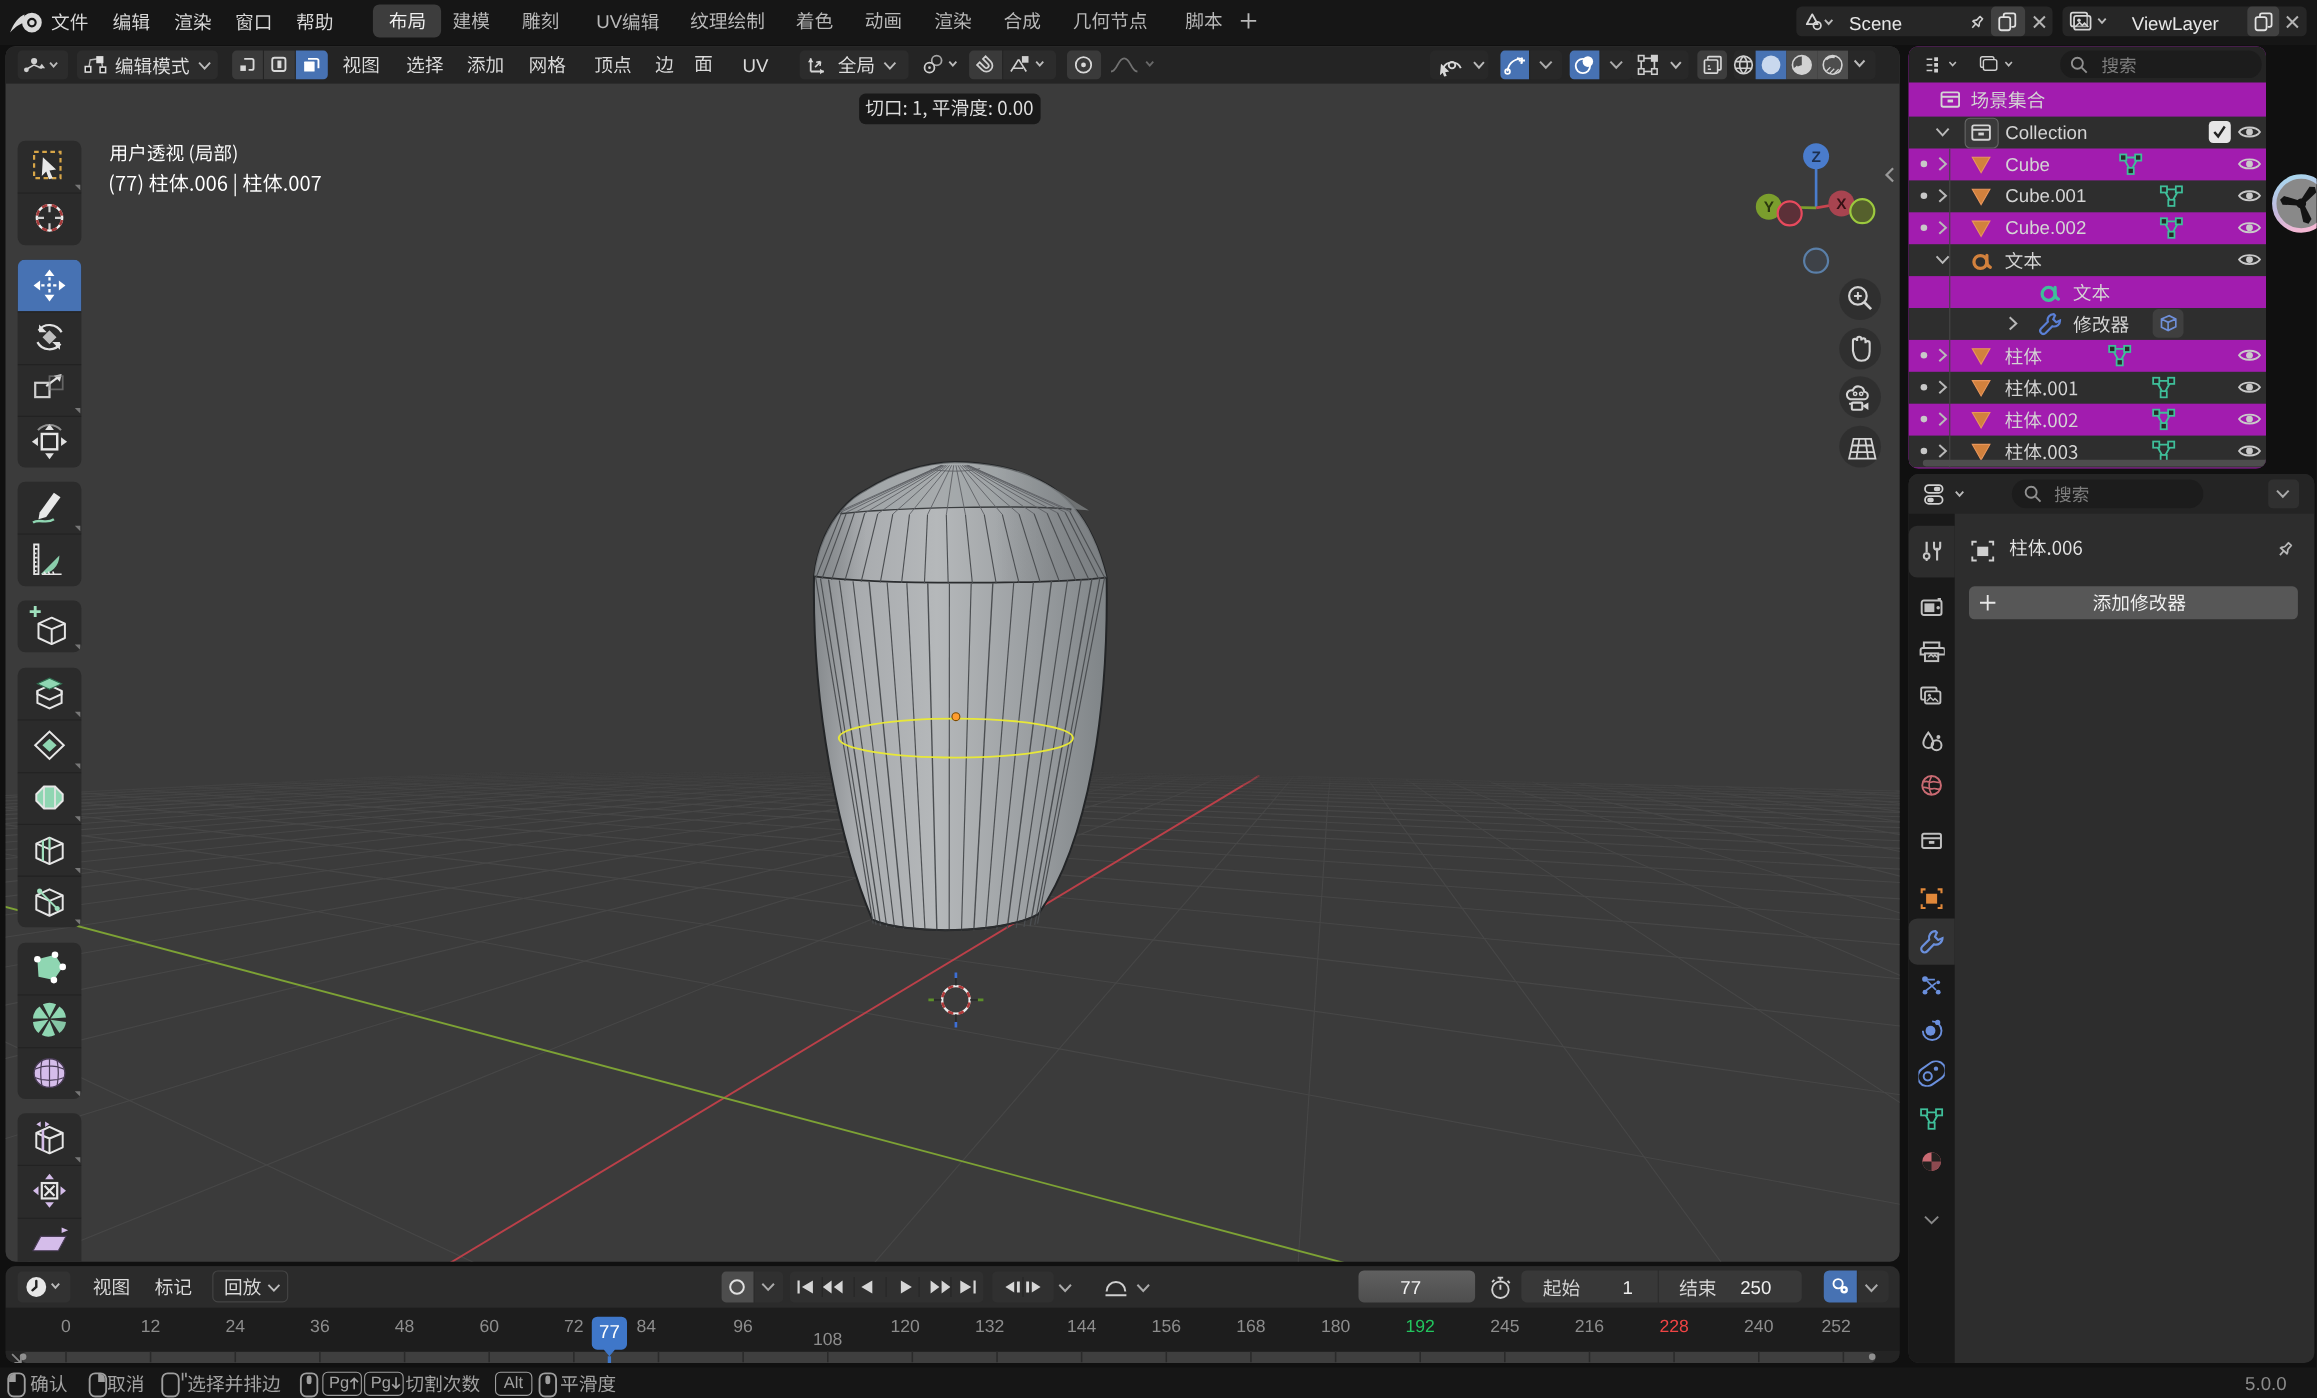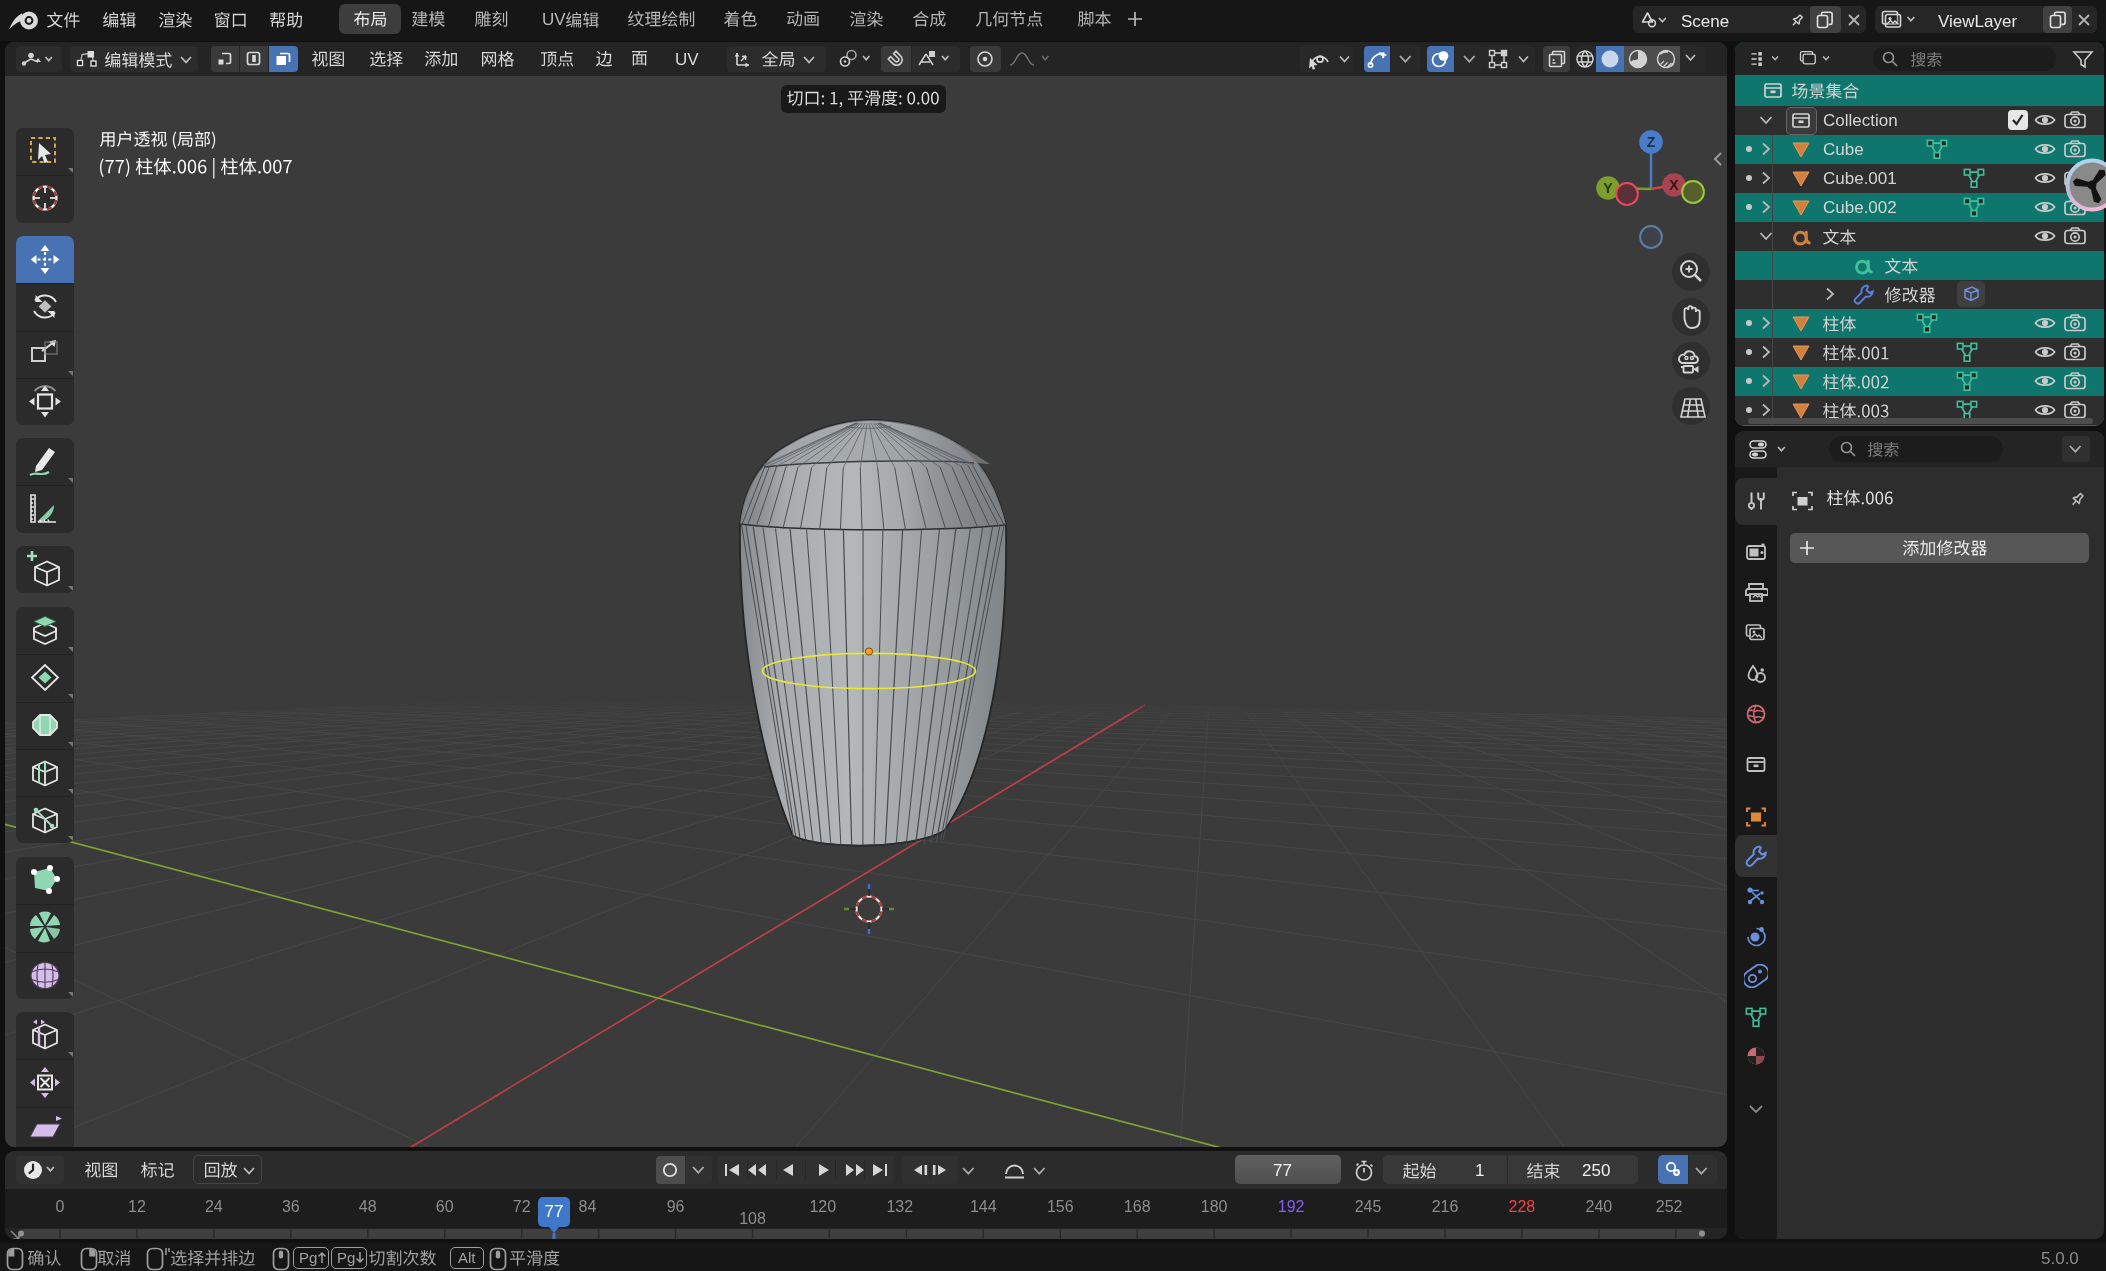--- a/index.html
+++ b/index.html
@@ -1010,21 +1010,21 @@
       <div class="tx" style="left:496.664px;top:10px;width:40px;text-align:center;color:#8d8d8d;font-size:16px">72</div>
       <div class="tx" style="left:573.608px;top:10px;width:40px;text-align:left;color:#8d8d8d;font-size:16px">84</div>
       <div class="tx" style="left:650.552px;top:10px;width:40px;text-align:center;color:#8d8d8d;font-size:16px">96</div>
       <div class="tx" style="left:727.496px;top:22px;width:40px;text-align:center;color:#8d8d8d;font-size:16px">108</div>
       <div class="tx" style="left:804.4399999999999px;top:10px;width:40px;color:#8d8d8d;font-size:16px">120</div>
       <div class="tx" style="left:881.384px;top:10px;width:40px;text-align:left;color:#8d8d8d;font-size:16px">132</div>
       <div class="tx" style="left:958.328px;top:10px;width:40px;text-align:center;color:#8d8d8d;font-size:16px">144</div>
       <div class="tx" style="left:1035.272px;top:10px;width:40px;text-align:center;color:#8d8d8d;font-size:16px">156</div>
       <div class="tx" style="left:1112.216px;top:10px;width:40px;text-align:center;color:#8d8d8d;font-size:16px">168</div>
       <div class="tx" style="left:1189.16px;top:10px;width:40px;text-align:center;color:#8d8d8d;font-size:16px">180</div>
-      <div class="tx" style="left:1266.104px;top:10px;width:40px;text-align:center;color:#8b5cf6;font-size:16px">192</div>
+      <div class="tx" style="left:1266.104px;top:10px;width:40px;text-align:center;color:#22c55e;font-size:16px">192</div>
       <div class="tx" style="left:1343.048px;top:10px;width:40px;text-align:center;color:#8d8d8d;font-size:16px">245</div>
       <div class="tx" style="left:1419.992px;top:10px;width:40px;text-align:center;color:#8d8d8d;font-size:16px">216</div>
       <div class="tx" style="left:1496.936px;top:10px;width:40px;text-align:center;color:#ef4444;font-size:16px">228</div>
       <div class="tx" style="left:1573.8799999999999px;top:10px;width:40px;text-align:center;color:#8d8d8d;font-size:16px">240</div>
       <div class="tx" style="left:1650.824px;top:10px;width:40px;text-align:left;color:#8d8d8d;font-size:16px">252</div>
       <div class="abs" style="left:0;top:39px;width:1722px;height:11px;background:#242424"></div>
       <div class="abs" style="left:14px;top:39.5px;width:1686px;height:10px;background:#3f3f3f;border-radius:5px"></div>
       <svg class="abs" style="left:0;top:0" width="1722" height="50">
         <path d="M55.0 39.5 v10 M131.9 39.5 v10 M208.9 39.5 v10 M285.8 39.5 v10 M362.8 39.5 v10 M439.7 39.5 v10 M516.7 39.5 v10 M593.6 39.5 v10 M670.6 39.5 v10 M747.5 39.5 v10 M824.4 39.5 v10 M901.4 39.5 v10 M978.3 39.5 v10 M1055.3 39.5 v10 M1132.2 39.5 v10 M1209.2 39.5 v10 M1286.1 39.5 v10 M1363.0 39.5 v10 M1440.0 39.5 v10 M1516.9 39.5 v10 M1593.9 39.5 v10 M1670.8 39.5 v10 " stroke="#2a2a2a" stroke-width="1.4" fill="none"></path>
         <circle cx="16" cy="44.5" r="3" fill="#909090"></circle>
@@ -1126,21 +1126,21 @@
       <path d="M3 9 h16" stroke="#d4d4d4" stroke-width="1.7"></path>
       <rect x="8.5" y="11.5" width="5" height="2.6" fill="#d4d4d4"></rect>
     </symbol>
     <symbol id="fonta" viewBox="0 0 22 22">
       <circle cx="9.5" cy="13" r="5.4" fill="none" stroke="currentColor" stroke-width="2.7"></circle>
       <path d="M14.9 7.5 V13 a4.6 4.6 0 0 0 2.8 4.4" fill="none" stroke="currentColor" stroke-width="2.7" stroke-linecap="round"></path>
     </symbol>
   </defs>
 </svg>
 
-<div class="abs" style="left:1735px;top:42px;width:369px;height:384px;border-radius:9px;background:#0f766e;overflow:hidden">
+<div class="abs" style="left:1735px;top:42px;width:325px;height:384px;border-radius:9px;background:#a21caf;overflow:hidden">
   <div class="abs" style="left:0;top:0;width:369px;height:33px;background:#242424"></div>
   <svg class="abs" style="left:13px;top:5px" width="38" height="24" viewBox="0 0 44 24">
     <g stroke="#d0d0d0" stroke-width="1.6" fill="#d0d0d0">
       <path d="M4 6 h6 M4 12 h6 M4 18 h6" fill="none"></path>
       <rect x="12" y="4" width="4" height="4" stroke="none"></rect>
         <rect x="12" y="10" width="4" height="4" stroke="none"></rect>
         <rect x="12" y="16" width="4" height="4" stroke="none"></rect>
     </g>
     <path d="M28 9 l3.4 3.8 3.4-3.8" fill="none" stroke="#bbb" stroke-width="1.7"></path>
   </svg>

